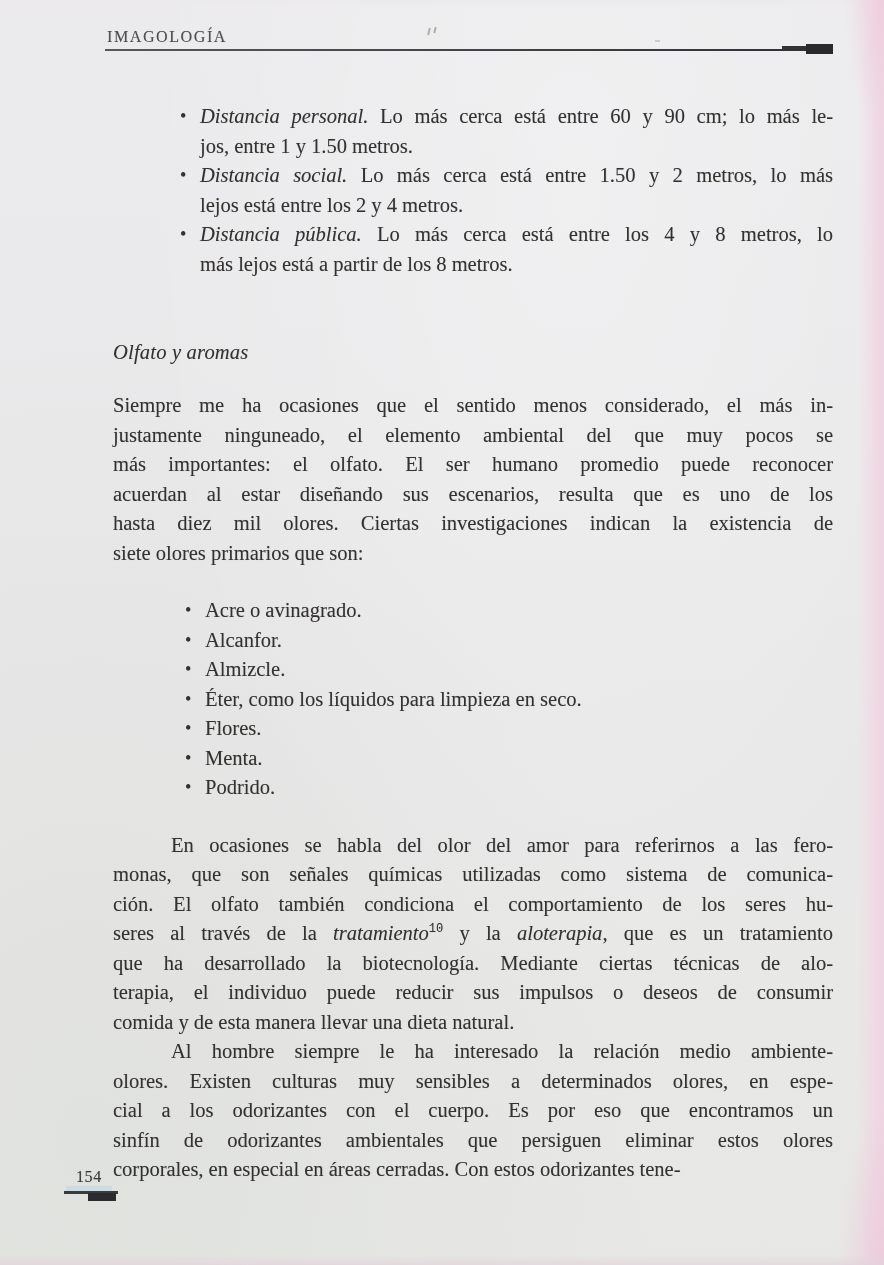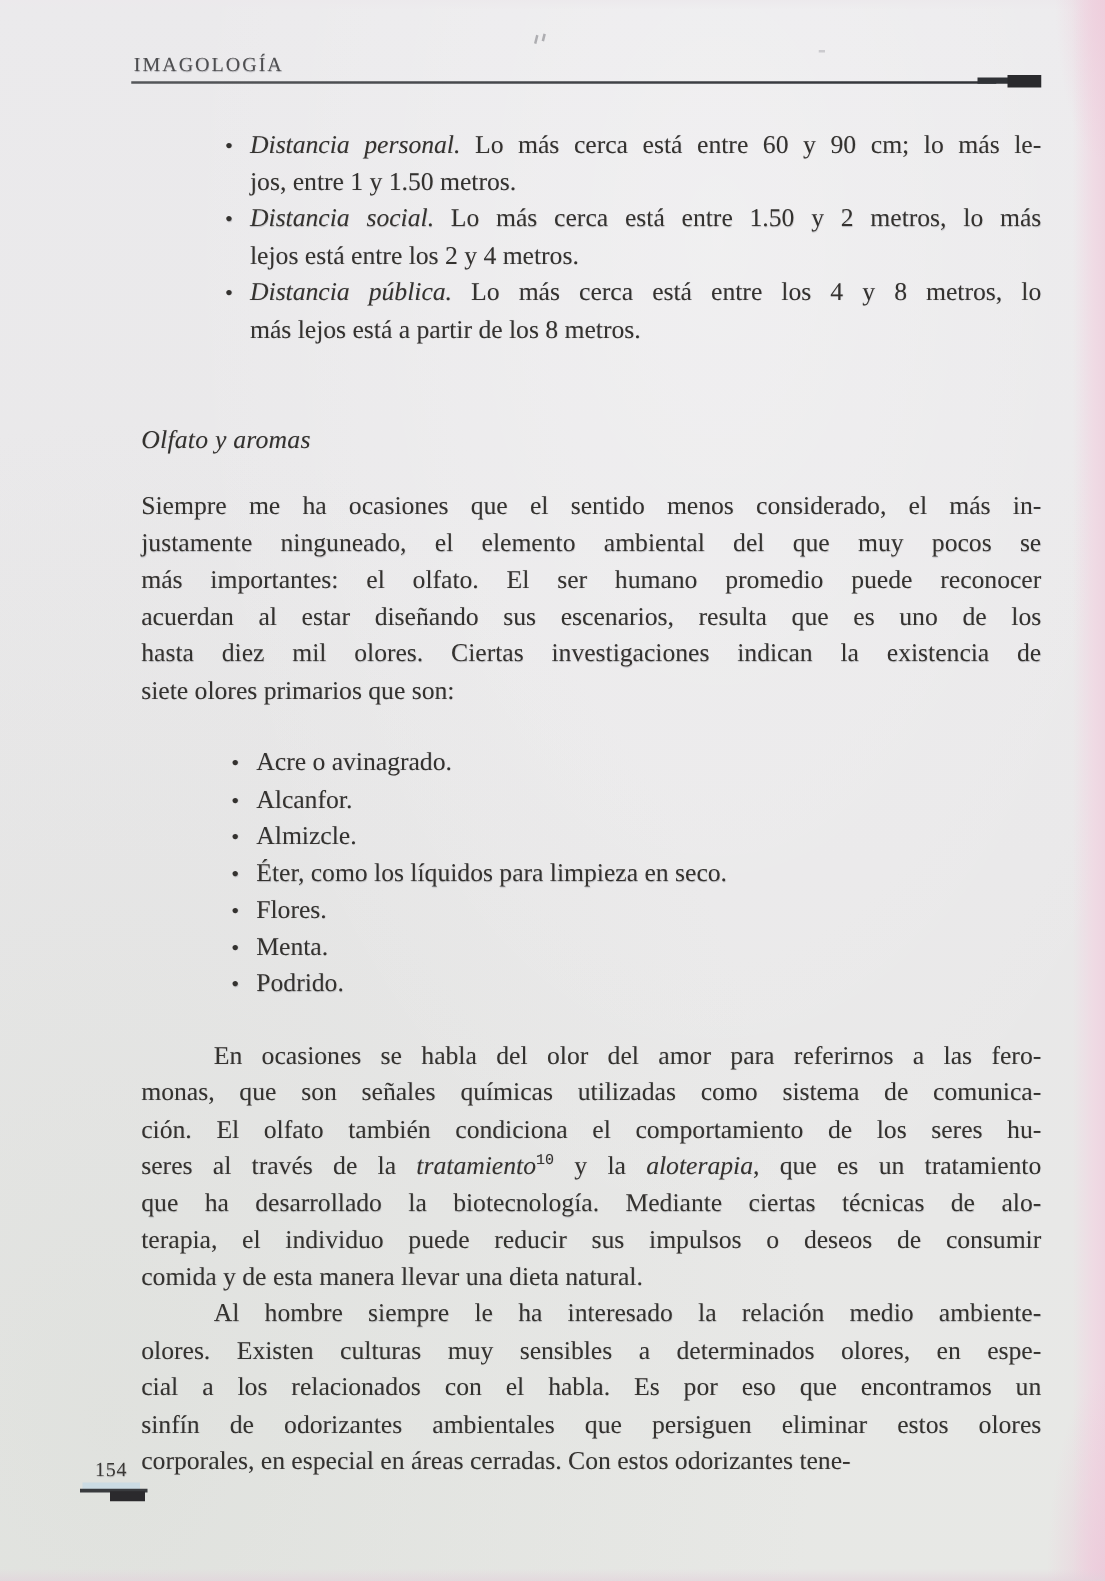--- a/index.html
+++ b/index.html
@@ -34,21 +34,21 @@
   .edge-top {
     position: absolute; top: 0; left: 0; width: 100%; height: 8px;
     background: linear-gradient(to bottom, rgba(236,233,236,0.9), rgba(236,233,236,0));
   }
   .speck { position: absolute; background: rgba(95,95,102,0.45); }
   .speck-a { left: 428px; top: 28px; width: 2px; height: 7px; transform: rotate(14deg); }
   .speck-b { left: 434px; top: 27px; width: 2px; height: 6px; transform: rotate(14deg); }
   .speck-c { left: 655px; top: 40px; width: 5px; height: 2px; background: rgba(120,120,128,0.3); }
 
   
-  .page-header { position: absolute; left: 107px; top: 44px; width: 730px; }
+  .page-header { position: absolute; left: 107px; top: 28px; width: 730px; }
   .header-title {
     font-size: 16px; letter-spacing: 1.6px; color: #4e4e50;
     text-shadow: 0.3px 0.3px 0.7px rgba(70,70,82,0.35);
   }
   .header-rule  { position: absolute; left: -2px; top: 21px; width: 692px; height: 2px;
                   background: linear-gradient(to right, #55575a, #303237); }
   .header-rule-mid   { position: absolute; left: 675px; top: 18px; width: 27px; height: 5px; background: #303236; }
   .header-rule-block { position: absolute; left: 699px; top: 16px; width: 27px; height: 10px; background: #2a2a2d; }
 
   
@@ -193,21 +193,21 @@
         <div class="line"><span>monas, que son señales químicas utilizadas como sistema de comunica-</span></div>
         <div class="line"><span>ción. El olfato también condiciona el comportamiento de los seres hu-</span></div>
         <div class="line"><span>seres al través de la </span><span class="it">tratamiento</span><sup>10</sup><span> y la </span><span class="it">aloterapia</span><span>, que es un tratamiento</span></div>
         <div class="line"><span>que ha desarrollado la biotecnología. Mediante ciertas técnicas de alo-</span></div>
         <div class="line"><span>terapia, el individuo puede reducir sus impulsos o deseos de consumir</span></div>
         <div class="line last"><span>comida y de esta manera llevar una dieta natural.</span></div>
       </div>
     <div class="para p3 indent-first">
         <div class="line"><span>Al hombre siempre le ha interesado la relación medio ambiente-</span></div>
         <div class="line"><span>olores. Existen culturas muy sensibles a determinados olores, en espe-</span></div>
-        <div class="line"><span>cial a los relacionados con el habla. Es por eso que encontramos un</span></div>
+        <div class="line"><span>cial a los odorizantes con el cuerpo. Es por eso que encontramos un</span></div>
         <div class="line"><span>sinfín de odorizantes ambientales que persiguen eliminar estos olores</span></div>
         <div class="line last"><span>corporales, en especial en áreas cerradas. Con estos odorizantes tene-</span></div>
       </div>
 
   </main>
 
   <footer class="page-footer">
     <span class="footer-num">154</span>
     <span class="footer-blue"></span>
     <span class="footer-rule"></span>

